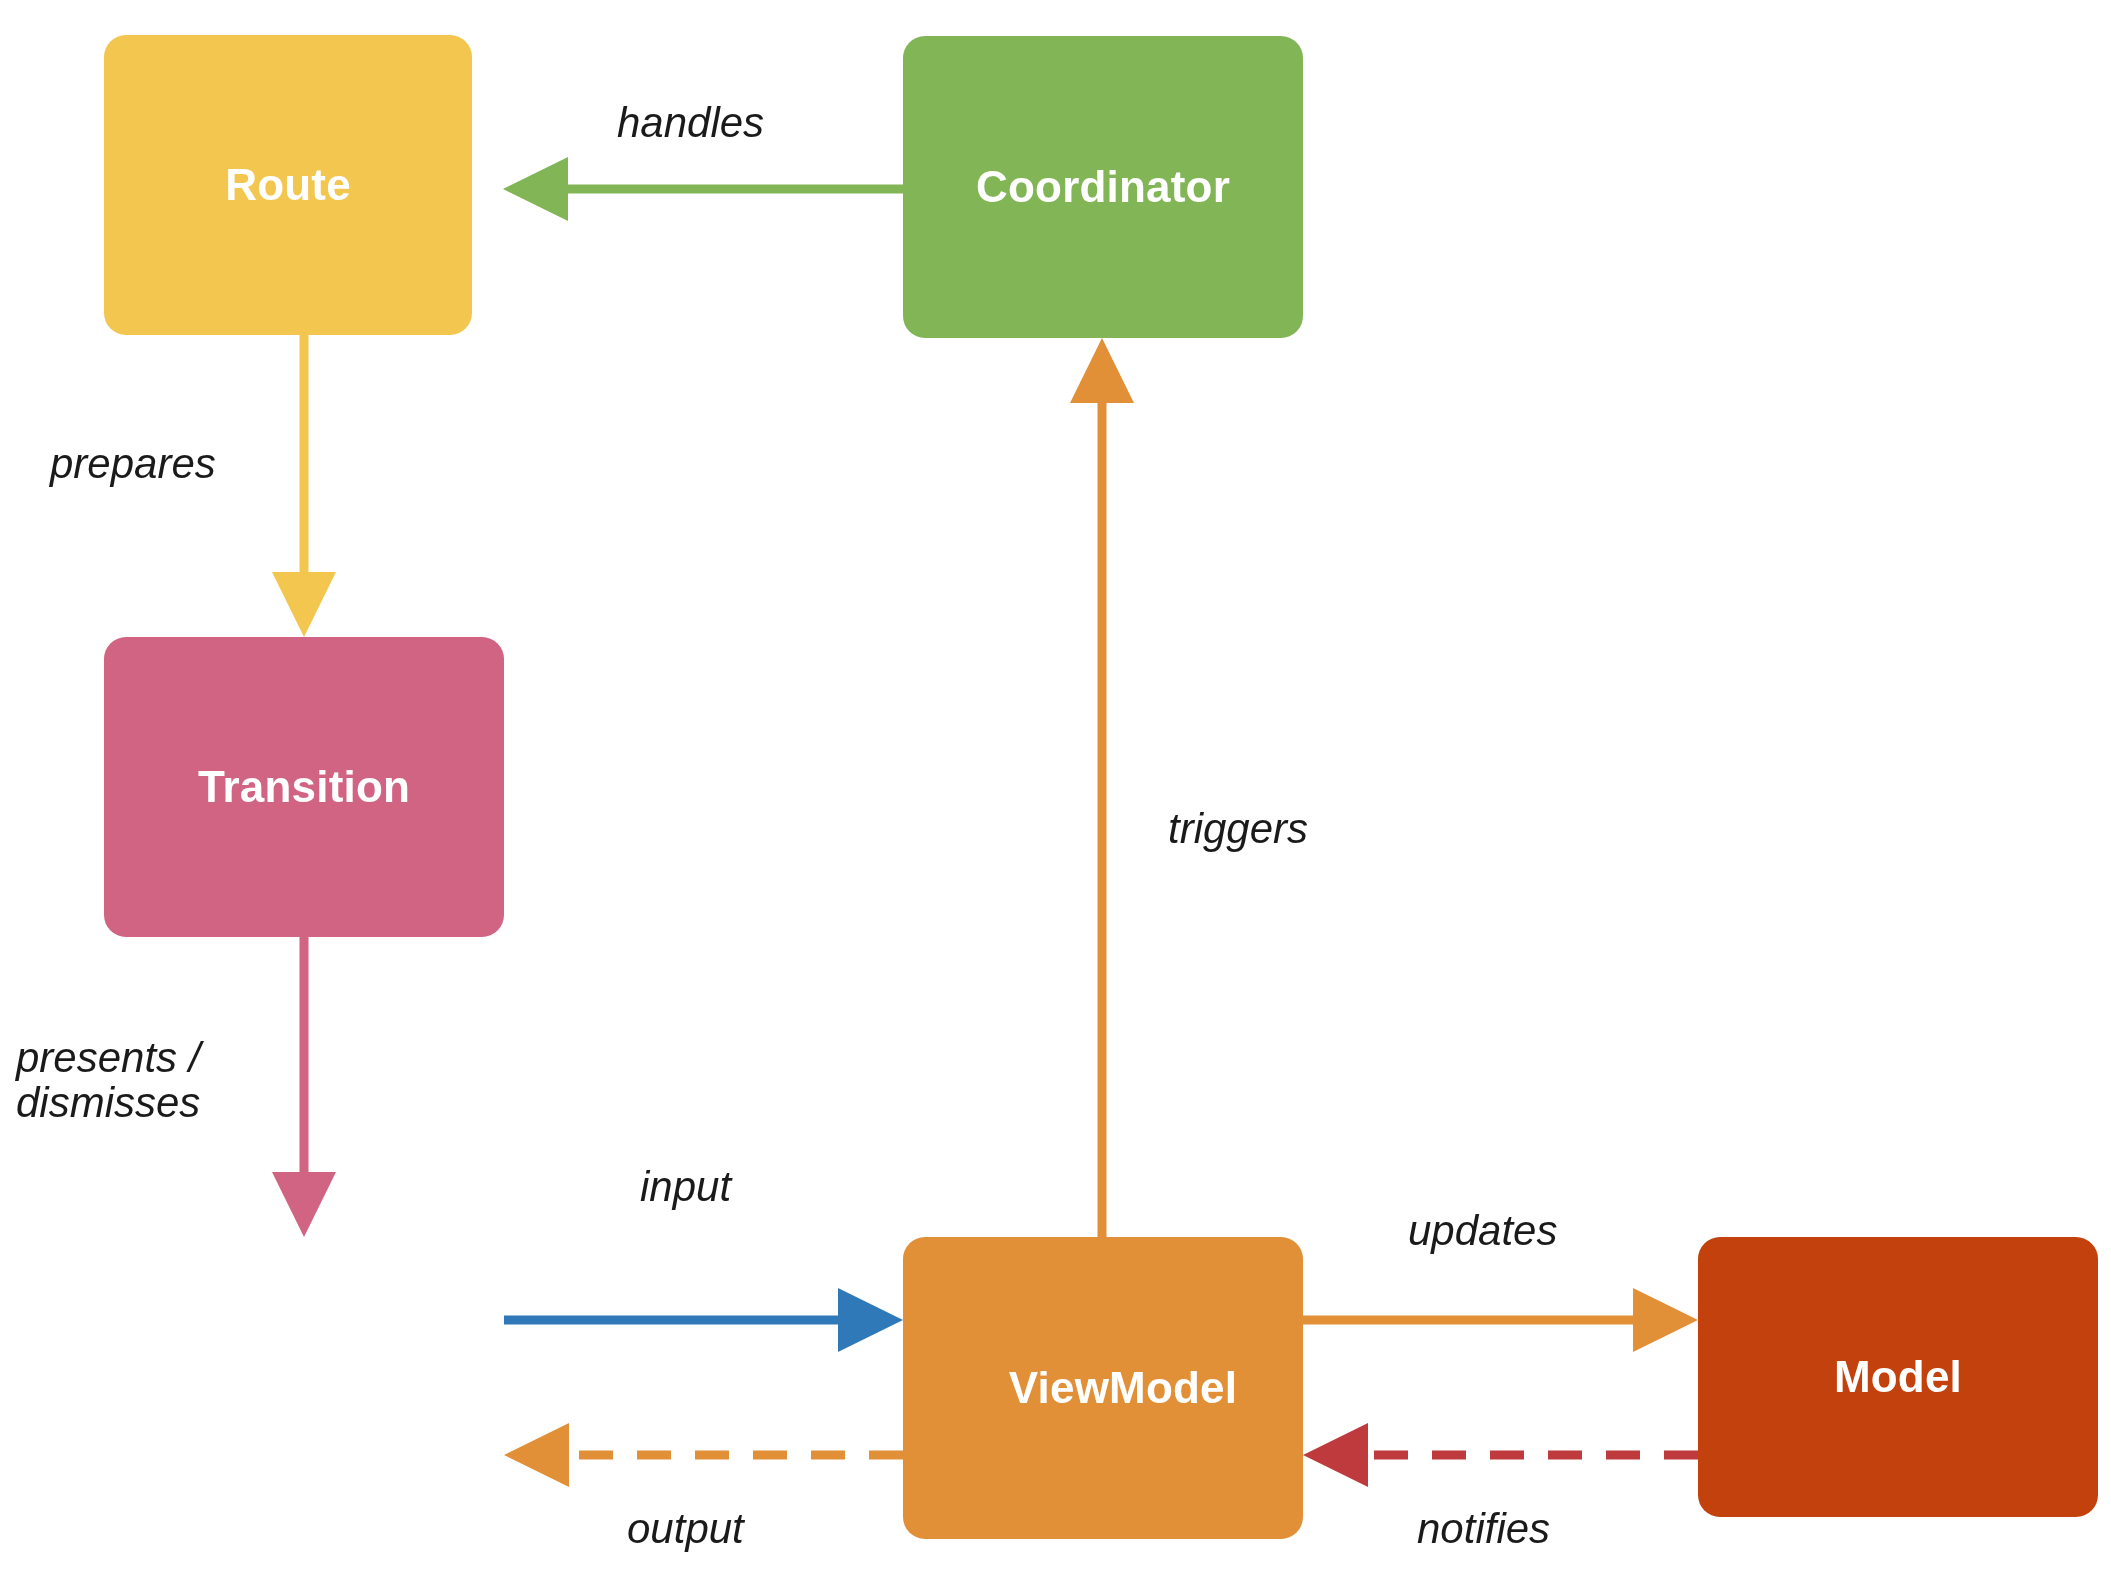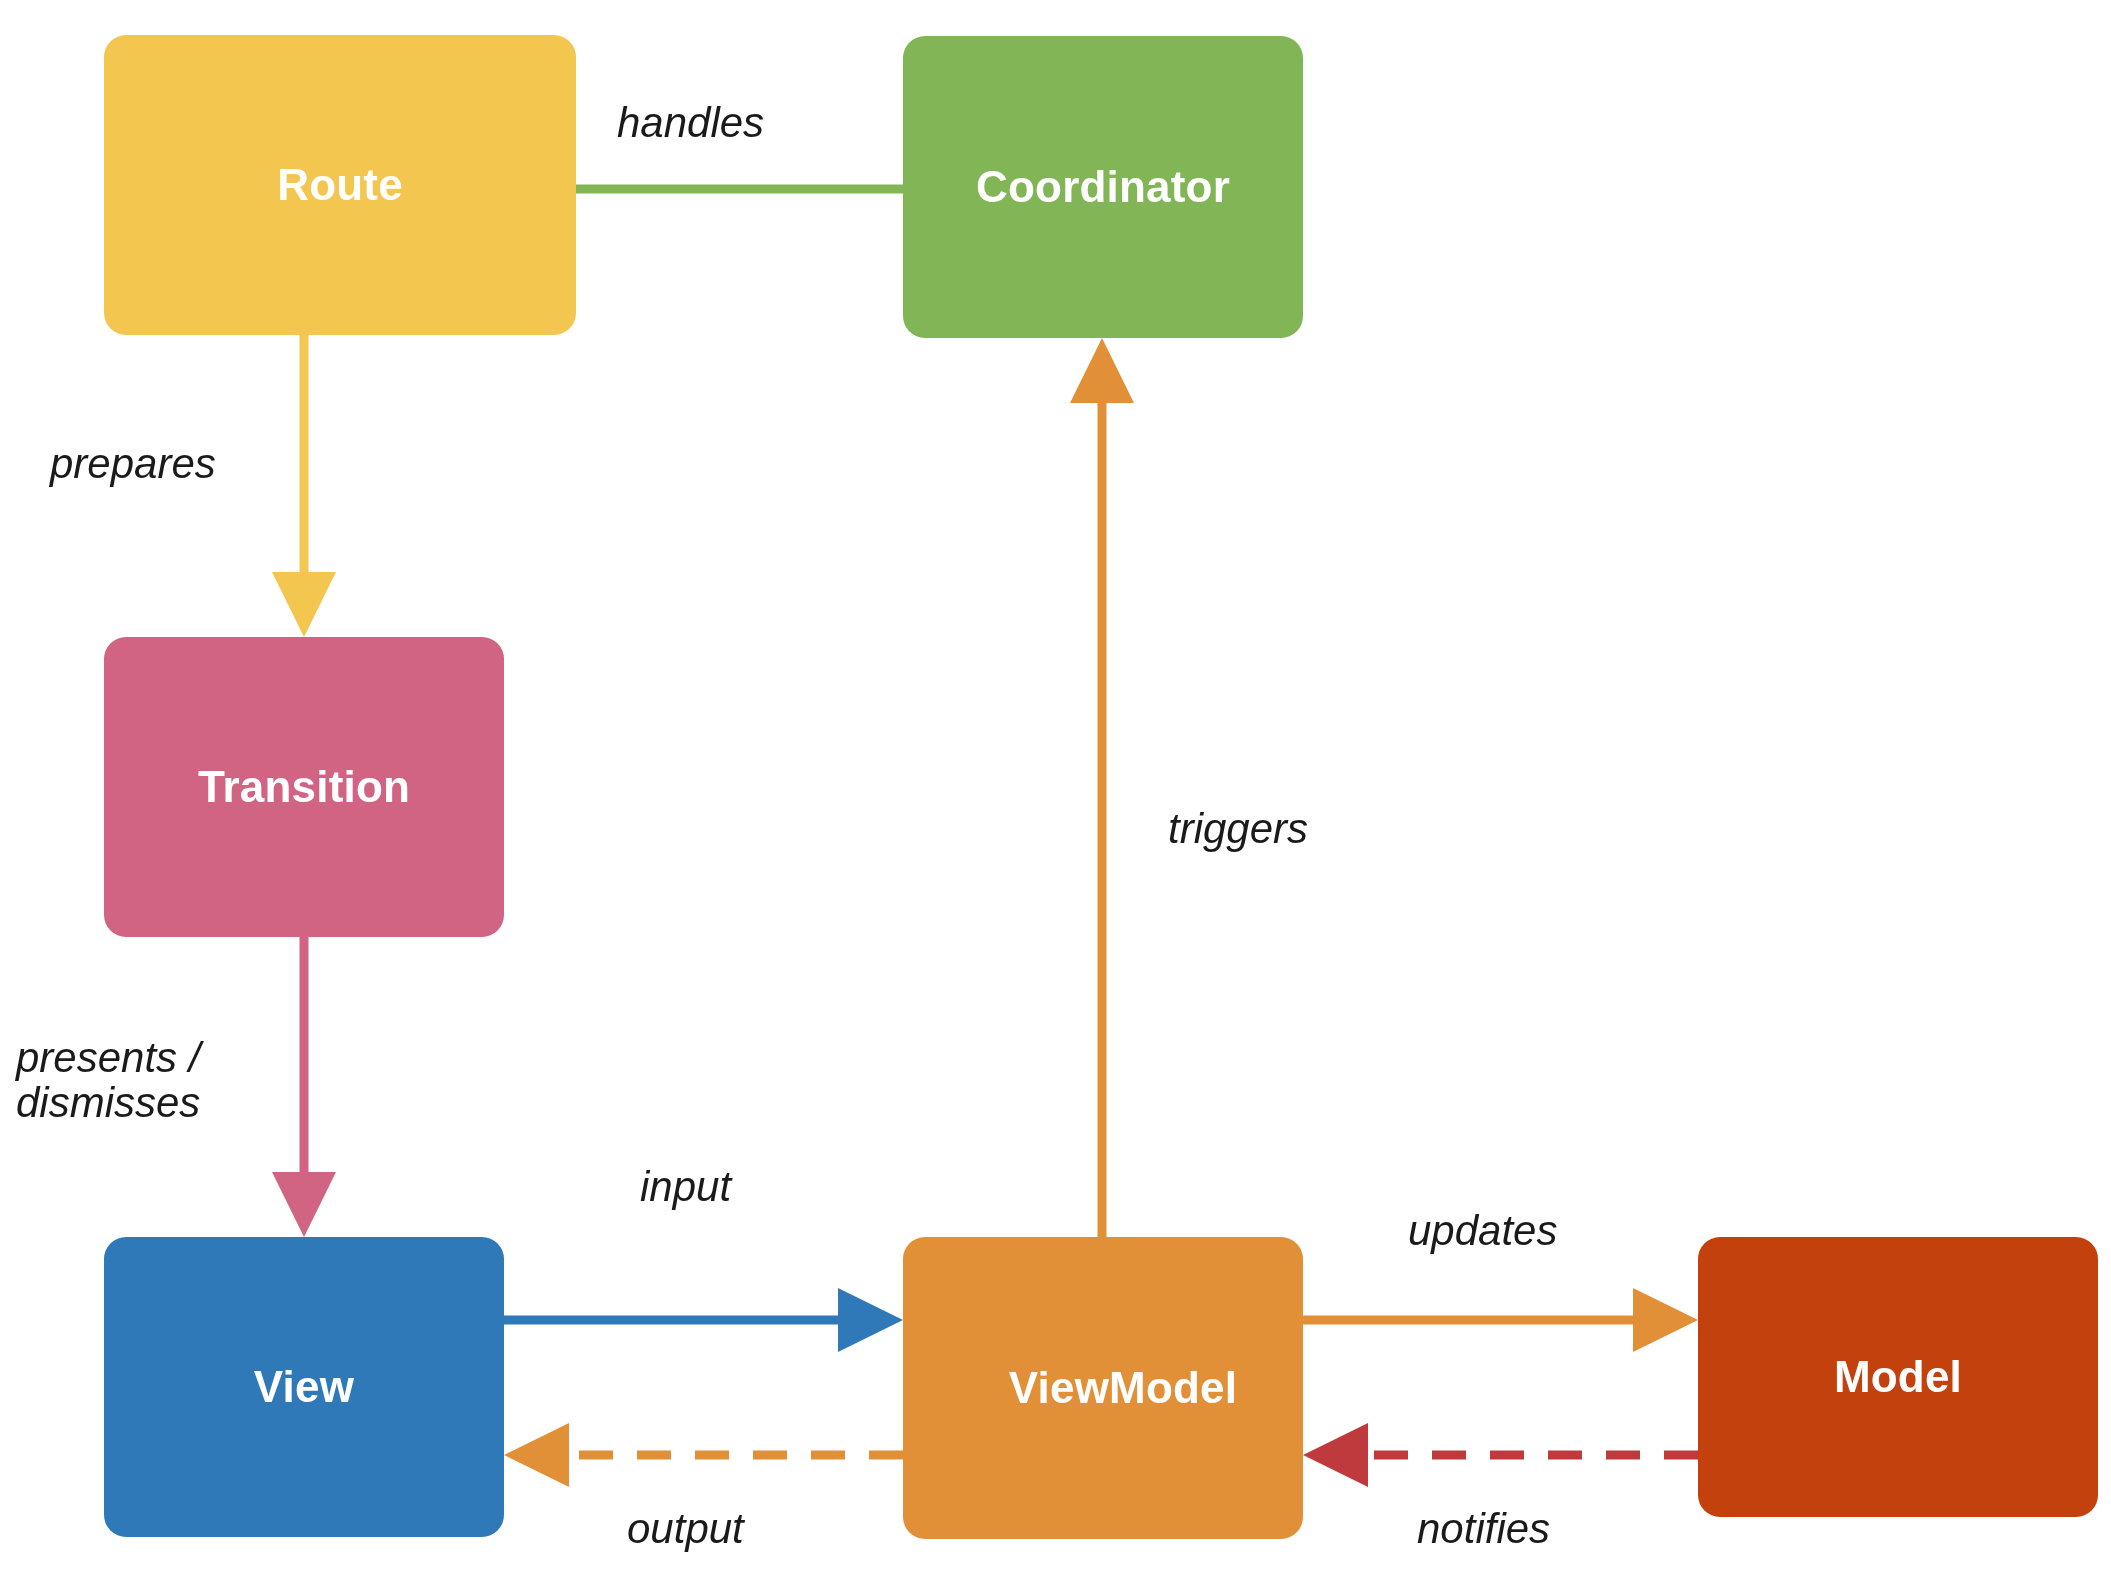--- a/index.html
+++ b/index.html
@@ -94,35 +94,32 @@
       <line x1="1698" y1="1455" x2="1365" y2="1455" stroke="#BF3A3C" stroke-width="9" stroke-dasharray="34 24"></line>
       <polygon points="1303,1455 1368,1423 1368,1487" fill="#BF3A3C"></polygon>
     </g>
 
     <g>
       <line x1="1102" y1="1237" x2="1102" y2="400" stroke="#E19038" stroke-width="9"></line>
       <polygon points="1102,338 1070,403 1134,403" fill="#E19038"></polygon>
     </g>
   </svg>
 
-  <div class="node-box" style="left:104px; top:35px; width:472px; height:300px; background:#F2C64F;">
+  <div class="node-box" style="left:104px; top:35px; width:368px; height:300px; background:#F2C64F;">
     <span class="node-label">Route</span>
   </div>
 
   <div class="node-box" style="left:903px; top:36px; width:400px; height:302px; background:#82B555;">
     <span class="node-label">Coordinator</span>
   </div>
 
   <div class="node-box" style="left:104px; top:637px; width:400px; height:300px; background:#D16383;">
     <span class="node-label">Transition</span>
   </div>
 
-  <div class="node-box" style="left:104px; top:1237px; width:400px; height:300px; background:#3079B8;">
-    <span class="node-label">View</span>
-  </div>
 
   <div class="node-box" style="left:903px; top:1237px; width:400px; height:302px; background:#E19038;padding-left:40px;">
     <span class="node-label">ViewModel</span>
   </div>
 
   <div class="node-box" style="left:1698px; top:1237px; width:400px; height:280px; background:#c2410c;">
     <span class="node-label">Model</span>
   </div>
 
   <div class="edge-label" style="left:617px; top:100px;">handles</div>

